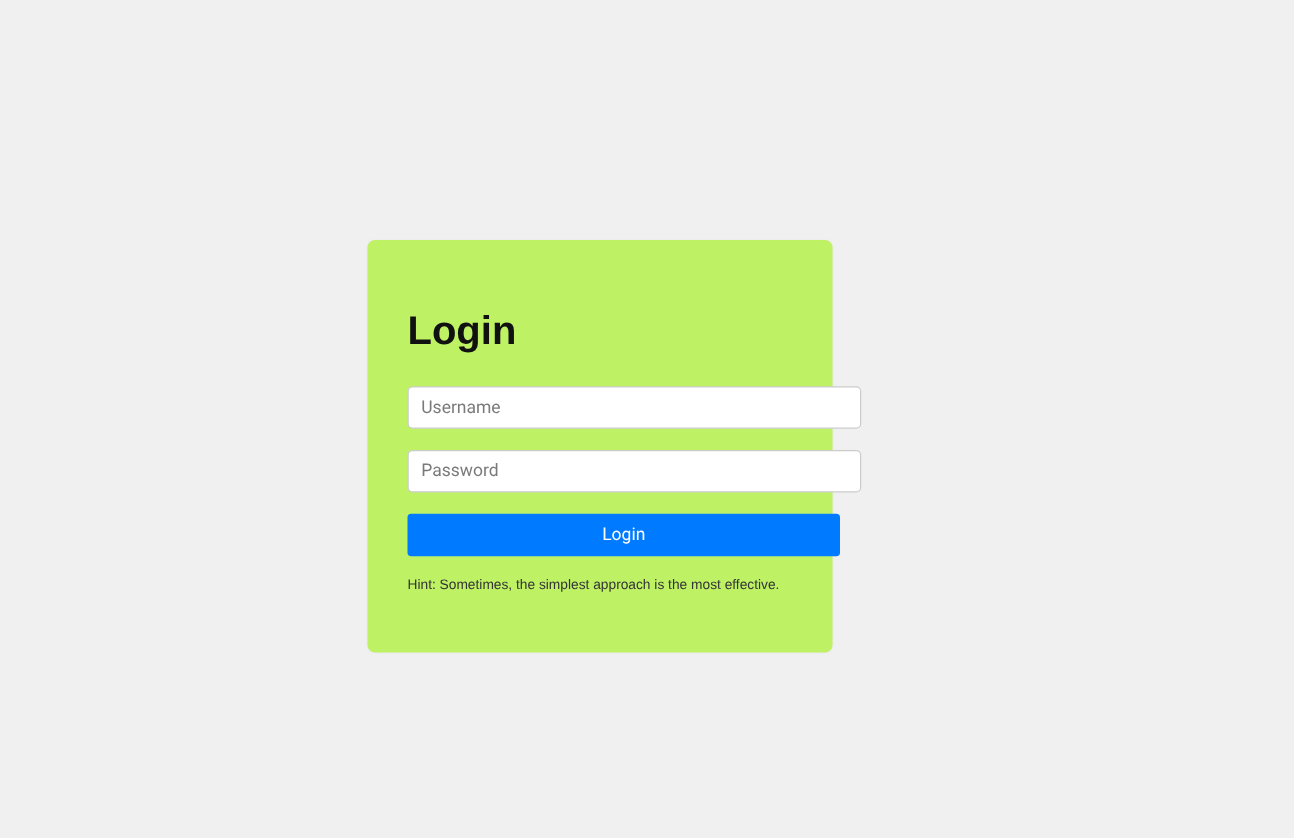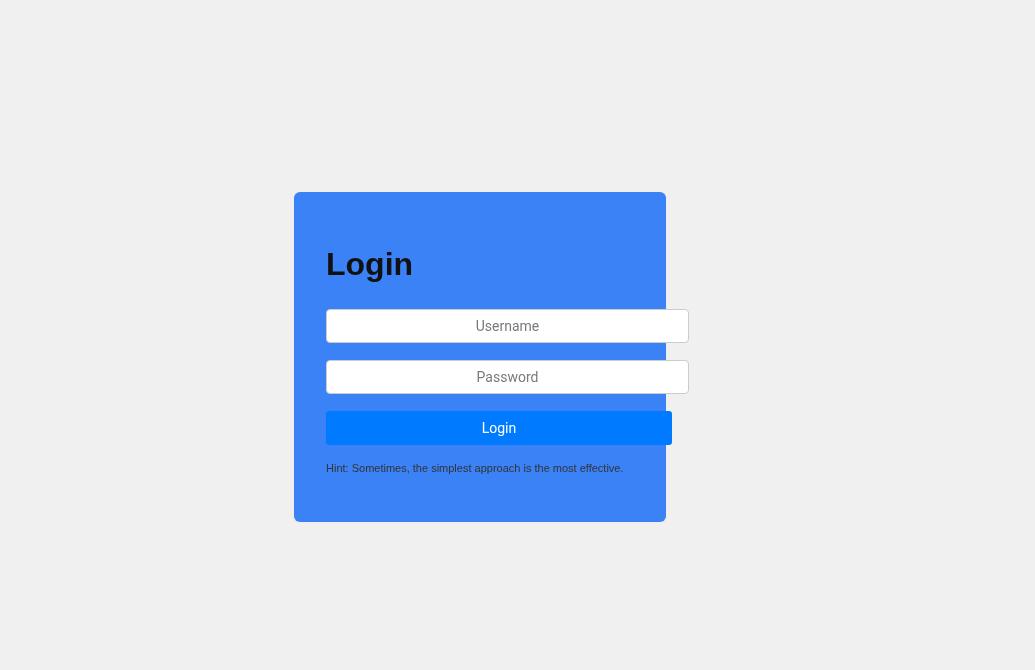--- a/index.html
+++ b/index.html
@@ -12,21 +12,21 @@
       background-color: #f0f0f0;
       width: 1035px;
       height: 670px;
       position: relative;
     }
     .login-card {
       position: absolute;
       left: 294px;
       top: 192px;
       width: 372px;
-      background-color: #3b82f6;
+      background-color: #bef264;
       border-radius: 6px;
       padding: 54px 32px 48px 32px;
       box-shadow: 0 0 2px rgba(0,0,0,0.04);
     }
     .login-title {
       font-size: 32px;
       font-weight: 700;
       color: #111111;
       margin-bottom: 26px;
       font-family: Arial, Helvetica, sans-serif;
@@ -35,21 +35,20 @@
       width: 363px;
       height: 34px;
       border: 1px solid #cccccc;
       border-radius: 4px;
       padding: 0 10px;
       font-size: 14px;
       color: #333333;
       background-color: #ffffff;
       margin-bottom: 17px;
       font-family: -apple-system, BlinkMacSystemFont, "Segoe UI", Roboto, Helvetica, Arial, sans-serif;
-      text-align: center;
     }
     .input-field::placeholder {
       color: #7a7a7a;
     }
     .login-button {
       display: block;
       width: 346px;
       height: 34px;
       background-color: #007bff;
       color: #ffffff;

